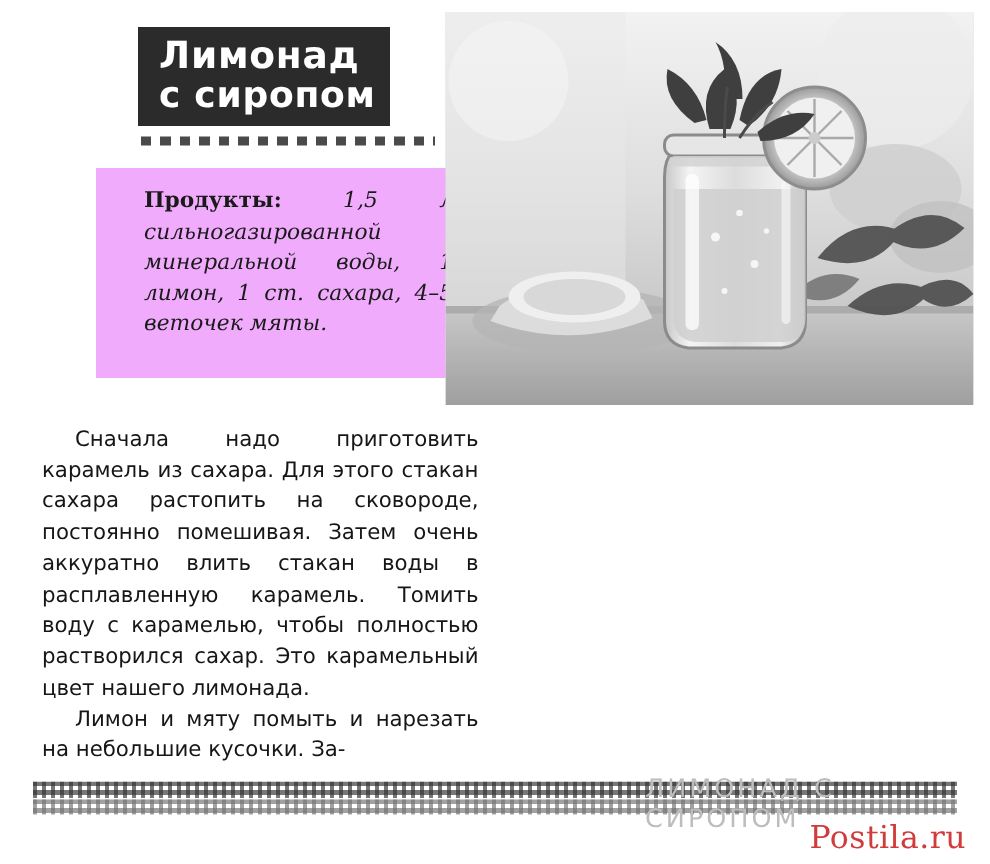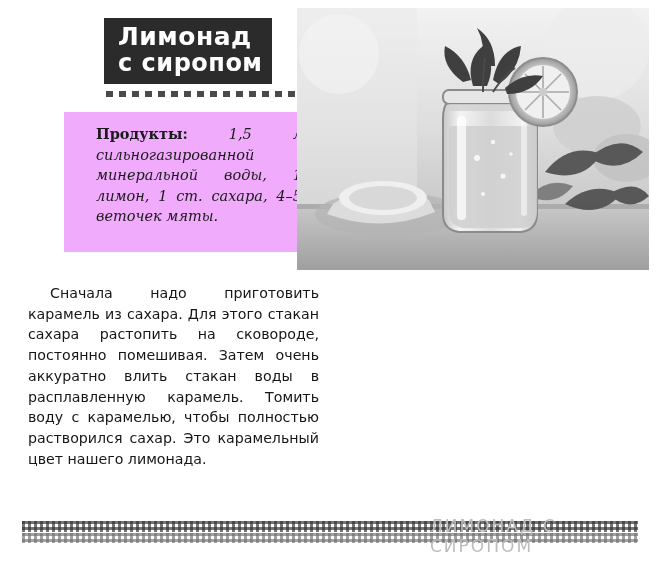--- a/index.html
+++ b/index.html
@@ -12,21 +12,21 @@
   #page {
     position: relative;
     width: 660px; height: 576px;
     background: #ffffff;
     overflow: hidden;
   }
 
   
   .title-wrap {
     position: absolute;
-    left: 72px; top: 18px;
+    left: 60px; top: 18px;
     width: 222px;
     padding-left: 32px;
   }
   .title-band {
     background: #2b2b2b;
     padding: 6px 10px 8px 14px;
     display: inline-block;
   }
   .title-line {
     color: #ffffff;
@@ -258,26 +258,28 @@
         <path d="M196 84 q10 -16 22 -24"></path>
       </g>
 
       <rect x="0" y="0" width="352" height="262" fill="none" stroke="#ffffff" stroke-width="0"></rect>
     </svg>
   </div>
 
   <div class="columns">
     <div class="col">
       <p class="indent">Сначала надо приготовить карамель из сахара. Для этого стакан сахара растопить на сковороде, постоянно помешивая. Затем очень аккуратно влить стакан воды в расплавленную карамель. Томить воду с карамелью, чтобы полностью растворился сахар. Это карамельный цвет нашего лимонада.</p>
+      <p class="indent">Лимон и мяту помыть и нарезать на небольшие кусочки. За-</p>
     </div>
     <div class="col">
     </div>
   </div>
 
   <div class="ornament">
     <div class="orn-row"></div>
     <div class="orn-row r2"></div>
   </div>
 
   <div class="faded-text">ЛИМОНАД С СИРОПОМ</div>
 
+  <div class="watermark"><span>Postila</span><span class="ru">.ru</span></div>
 
 </div>
 
 </body></html>

